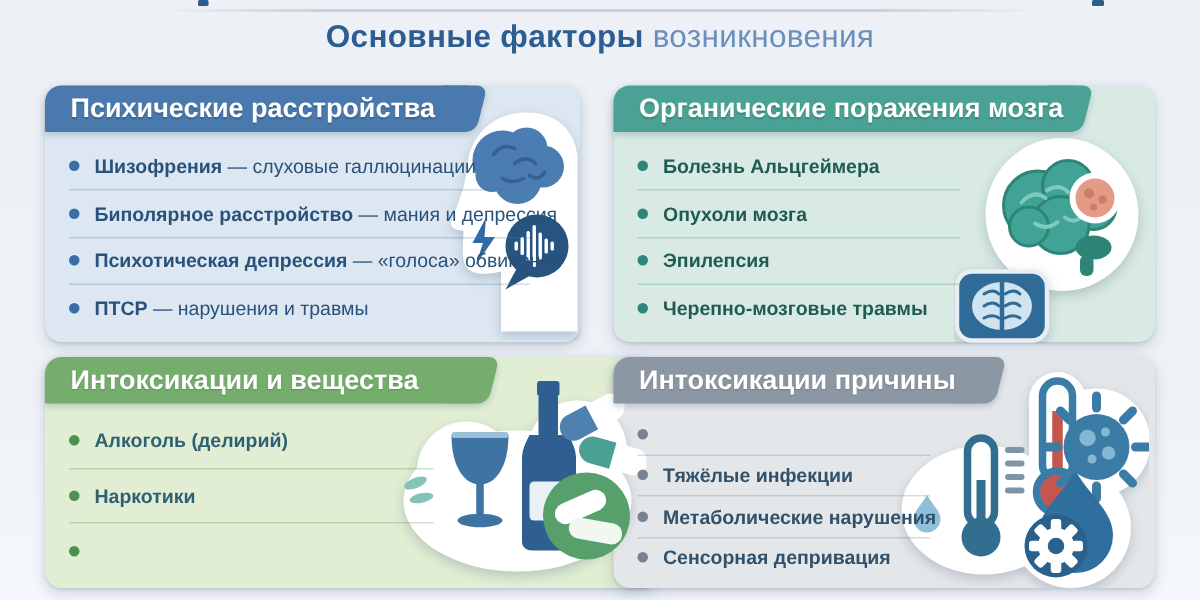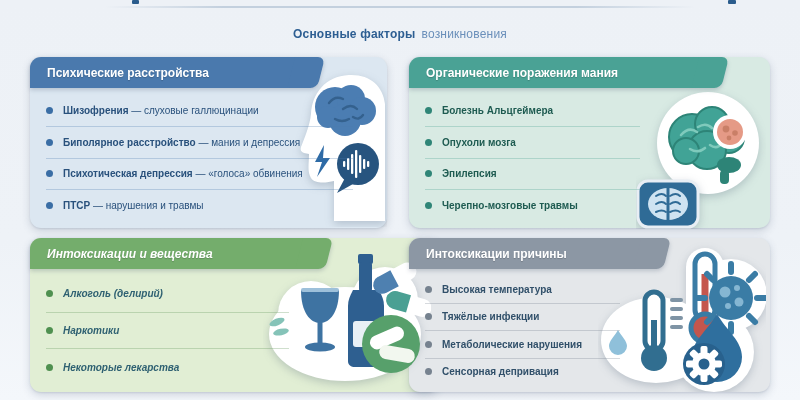--- a/index.html
+++ b/index.html
@@ -2,45 +2,45 @@
 <html><head>
 <meta charset="utf-8">
 <style>
   html,body{margin:0;padding:0;}
   body{font-family:"Liberation Sans",sans-serif;}
   .stage{position:relative;width:800px;height:400px;overflow:hidden;
          background:linear-gradient(180deg,#edf1f6 0%,#eef2f7 60%,#f4f7fb 100%);}
   .top-remnant{position:absolute;top:0;height:4px;background:#2a5c8c;border-radius:1px;}
   .top-divider{position:absolute;top:6px;left:105px;right:105px;height:2px;
       background:linear-gradient(90deg,rgba(176,192,210,0),#c3d0de 20%,#c3d0de 80%,rgba(176,192,210,0));border-radius:2px;}
-  .subtitle{position:absolute;top:27px;left:0;width:100%;text-align:center;font-size:12px;color:#6a8fba;letter-spacing:.2px;}
+  .subtitle{position:absolute;top:13px;left:0;width:100%;text-align:center;font-size:21px;color:#6a8fba;letter-spacing:.2px;}
   .subtitle .bold{color:#2d5e92;font-weight:700;margin-right:6px;}
 
   .card{position:absolute;border-radius:11px;background:var(--body);
         box-shadow:0 3px 9px rgba(55,75,105,.20),0 1px 2px rgba(55,75,105,.12);}
   .banner{position:absolute;top:0;left:0;height:31px;width:var(--bw);background:var(--accent);
           border-radius:11px 0 8px 0;display:flex;align-items:center;padding-left:17px;box-sizing:border-box;
           filter:drop-shadow(0 2px 2px rgba(40,60,90,.22));z-index:3;}
   .banner::after{content:"";position:absolute;right:-13px;top:0;width:30px;height:100%;background:var(--accent);
           transform:skewX(-14deg);transform-origin:top;border-radius:0 7px 7px 3px;}
-  .banner span{position:relative;z-index:1;color:#fff;font-weight:700;font-size:12px;text-shadow:0 1px 1px rgba(0,0,0,.18);white-space:nowrap;}
+  .banner span{position:relative;z-index:1;color:#fff;font-weight:700;font-size:18px;text-shadow:0 1px 1px rgba(0,0,0,.18);white-space:nowrap;}
   .items{position:absolute;left:16px;top:38px;bottom:7px;margin:0;padding:0;list-style:none;
          display:flex;flex-direction:column;z-index:2;}
   .item{flex:1;display:flex;align-items:center;gap:10px;border-top:1px solid var(--sep);white-space:nowrap;}
   .item:first-child{border-top:none;}
   .bullet{width:7px;height:7px;border-radius:50%;background:var(--bullet);flex:none;}
-  .item-text{font-size:10px;color:var(--text);text-align:center;}
+  .item-text{font-size:13px;color:var(--text);text-align:center;}
   .item-text .lead{font-weight:700;}
   .item-text .rest{font-weight:400;}
   .illu{position:absolute;z-index:1;}
   .illu svg{display:block;}
 
   #card-0{left:30px;top:57px;width:357px;height:171px;}
   #card-1{left:409px;top:57px;width:361px;height:171px;}
-  #card-2{left:30px;top:238px;width:409px;height:154px;font-style:italic;}
+  #card-2{left:30px;top:238px;width:409px;height:154px;}
   #card-3{left:409px;top:238px;width:361px;height:154px;}
   #card-0 .items{right:34px;}
   #card-1 .items{right:130px;}
   #card-2 .items{right:150px;}
   #card-3 .items{right:150px;}
   #card-0 .illu{right:0;top:2px;width:100px;height:168px;}
   #card-1 .illu{right:4px;top:26px;width:130px;height:146px;}
   #card-2 .illu{right:8px;top:4px;width:168px;height:148px;}
   #card-3 .illu{right:4px;top:2px;width:168px;height:152px;}
   .soft{filter:drop-shadow(0 3px 4px rgba(60,80,105,.25));}
@@ -107,21 +107,21 @@
         </li>
       <li class="item">
           <span class="bullet"></span>
           <span class="item-text"><b class="lead">ПТСР</b><span class="rest"> — нарушения и травмы</span></span>
         </li>
     </ul>
   </section>
 
   <section class="card" id="card-1" style="--accent: #4aa295; --body: #d8eae3; --text: #1e5b51; --bullet: #2f8577; --sep: rgba(73,161,147,0.30); --bw: 85%;">
     <div class="banner">
-      <span>Органические поражения мания</span>
+      <span>Органические поражения мозга</span>
     </div>
     <div class="illu">
       <svg width="130" height="146" viewBox="0 0 130 146">
         <circle class="soft" cx="72" cy="60" r="51" fill="#ffffff"></circle>
         <g fill="#41a396" stroke="#2d8477" stroke-width="2">
           <circle cx="56" cy="54" r="23"></circle>
             <circle cx="76" cy="41" r="17"></circle>
             <circle cx="93" cy="55" r="15"></circle>
             <circle cx="71" cy="67" r="19"></circle>
             <circle cx="50" cy="68" r="13"></circle>
@@ -222,21 +222,20 @@
       <li class="item">
           <span class="bullet"></span>
           <span class="item-text"><b class="lead">Алкоголь (делирий)</b><span class="rest"></span></span>
         </li>
       <li class="item">
           <span class="bullet"></span>
           <span class="item-text"><b class="lead">Наркотики</b><span class="rest"></span></span>
         </li>
       <li class="item">
           <span class="bullet"></span>
-          <span class="item-text"><b class="lead">Некоторые лекарства</b><span class="rest"></span></span>
         </li>
     </ul>
   </section>
 
   <section class="card" id="card-3" style="--accent: #8c97a4; --body: #e4e7ea; --text: #31506a; --bullet: #76828f; --sep: rgba(110,122,136,0.28); --bw: 69%;">
     <div class="banner">
       <span>Интоксикации причины</span>
     </div>
     <div class="illu">
       <svg width="168" height="152" viewBox="0 0 168 152">
@@ -294,21 +293,20 @@
             <rect x="-3.5" y="-18" width="7" height="8" rx="2" transform="rotate(315)"></rect>
           </g>
           <circle cx="106" cy="124" r="12"></circle>
         </g>
         <circle cx="106" cy="124" r="5.5" fill="#28618d"></circle>
       </svg>
     </div>
     <ul class="items">
       <li class="item">
           <span class="bullet"></span>
-          <span class="item-text"><b class="lead">Высокая температура</b><span class="rest"></span></span>
         </li>
       <li class="item">
           <span class="bullet"></span>
           <span class="item-text"><b class="lead">Тяжёлые инфекции</b><span class="rest"></span></span>
         </li>
       <li class="item">
           <span class="bullet"></span>
           <span class="item-text"><b class="lead">Метаболические нарушения</b><span class="rest"></span></span>
         </li>
       <li class="item">

